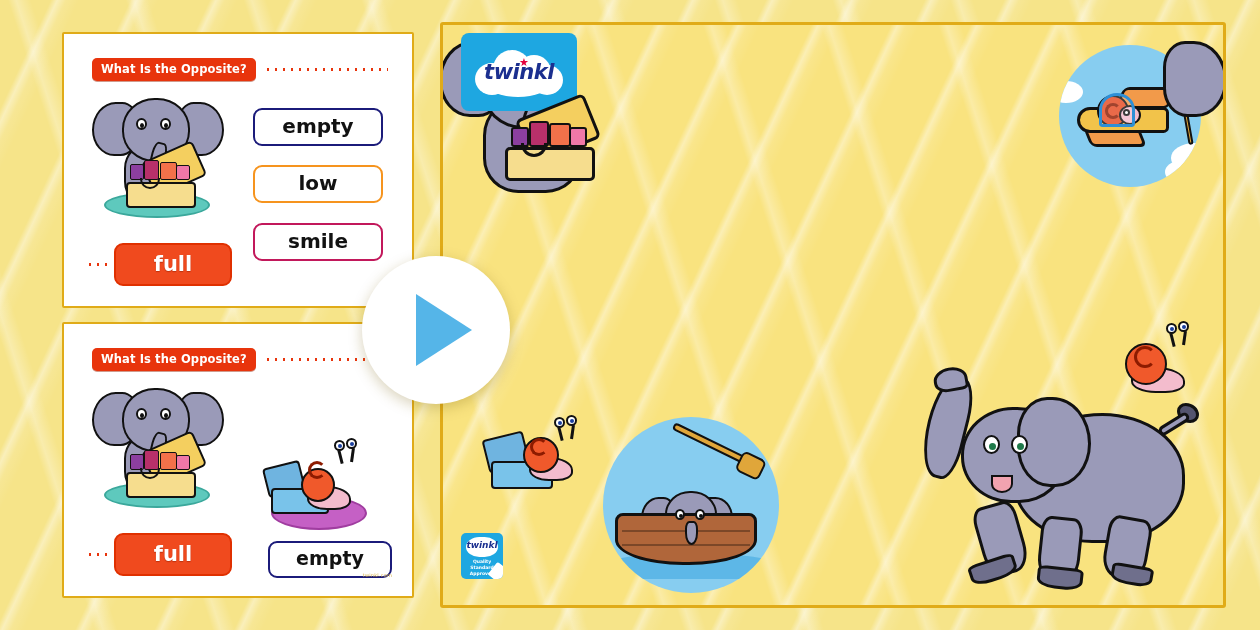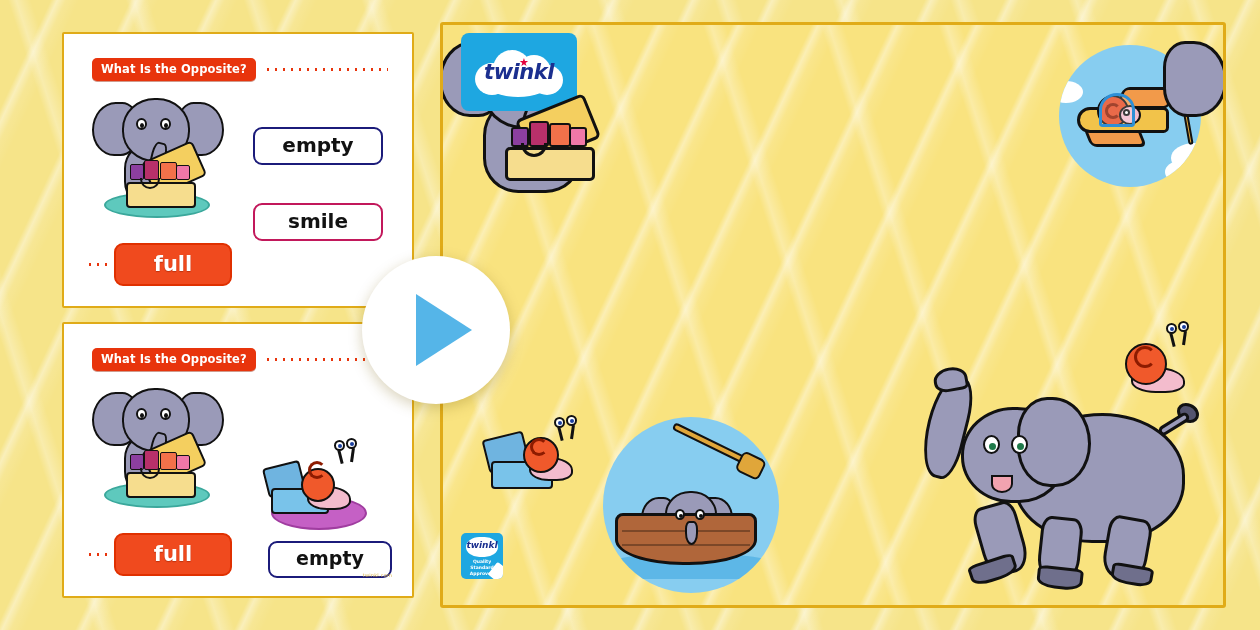--- a/index.html
+++ b/index.html
@@ -662,20 +662,21 @@
                 <div class="cl c2"></div>
               <div class="cl c3"></div>
                 <div class="cl c4"></div>
               <div class="base"></div>
               <div class="handle"></div>
             </div>
           </div>
         </div>
         <div class="thumb-right">
           <div class="wordbox navy">empty</div>
+          <div class="wordbox orange">low</div>
           <div class="wordbox crimson">smile</div>
         </div>
       </div>
 
       <div class="answer-row">
         <div class="dotline short"></div>
         <div class="answer-btn">full</div>
       </div>
     </div>
   </div>

